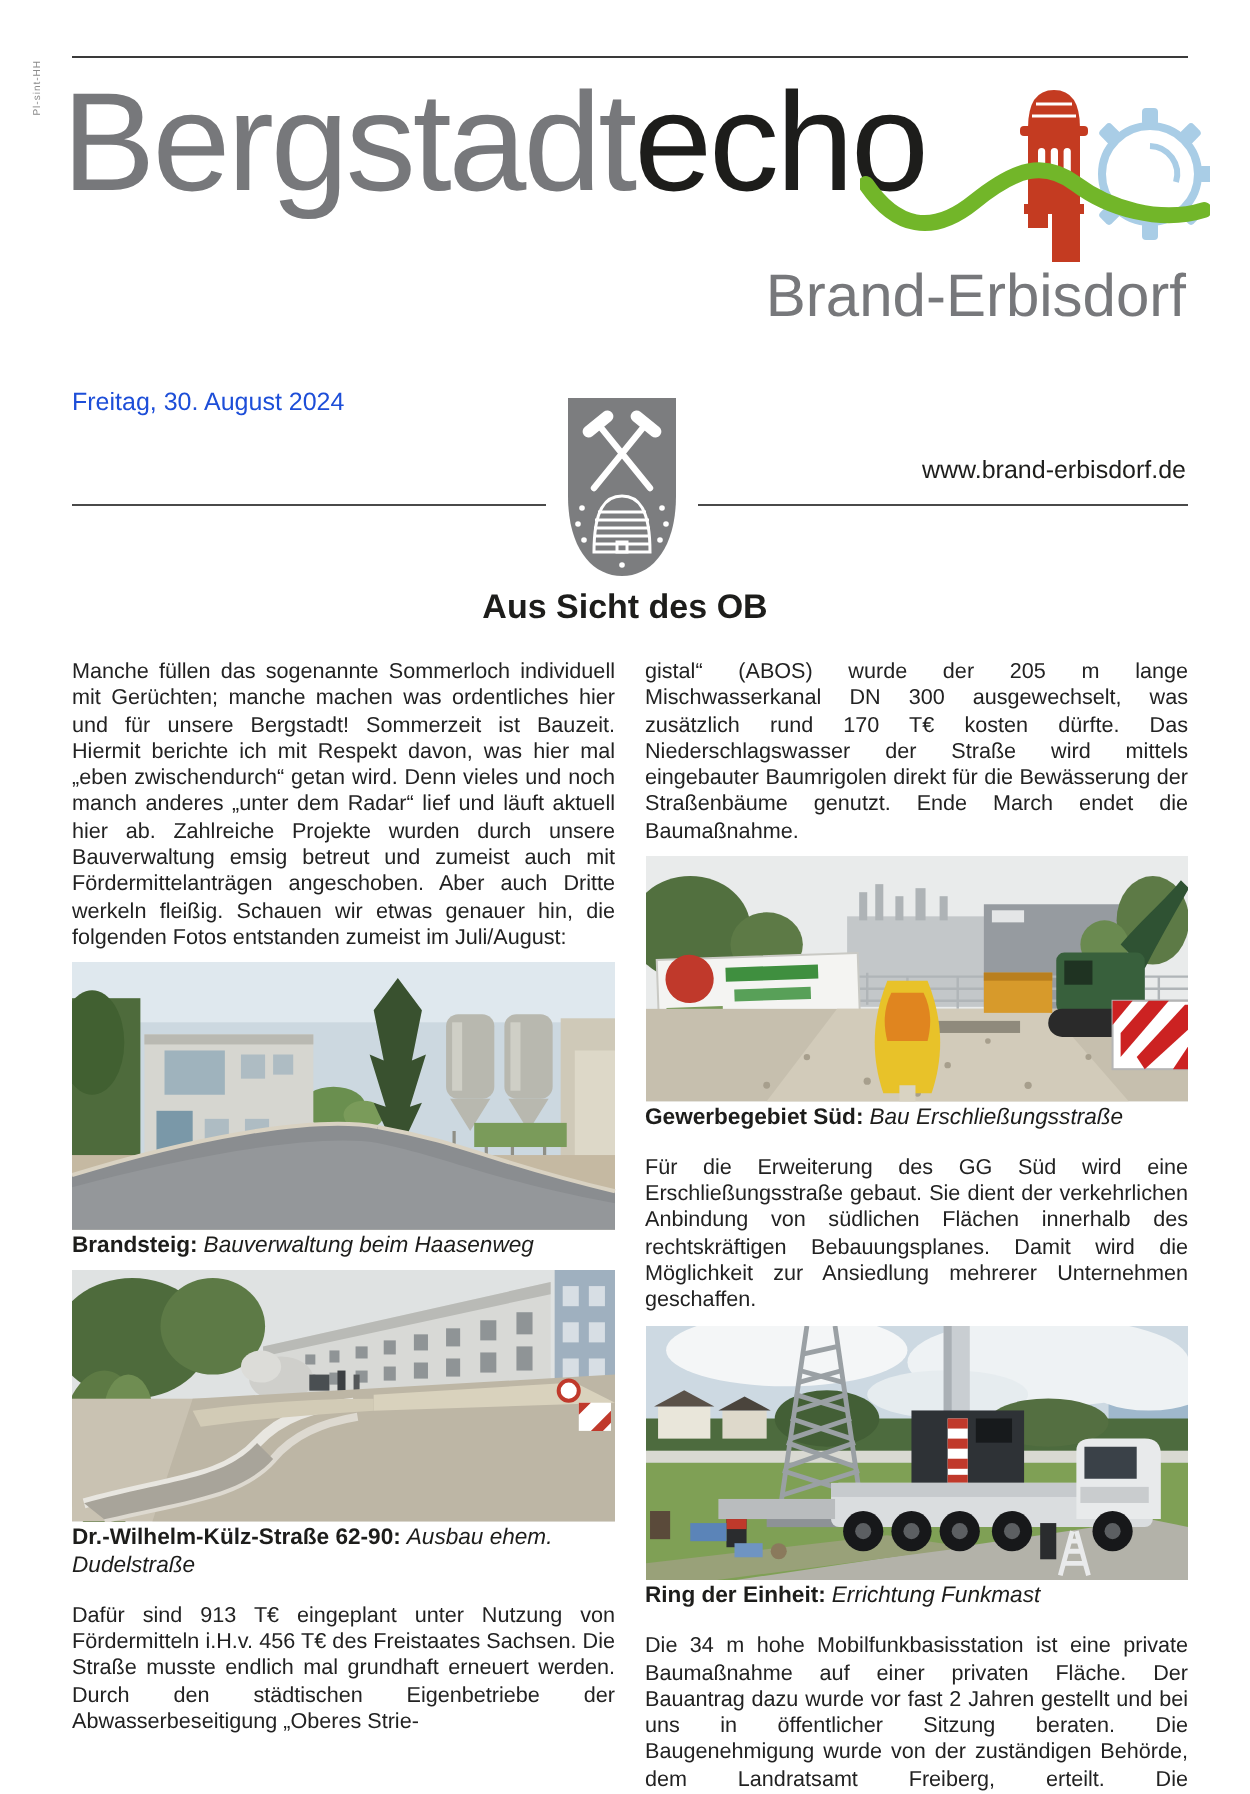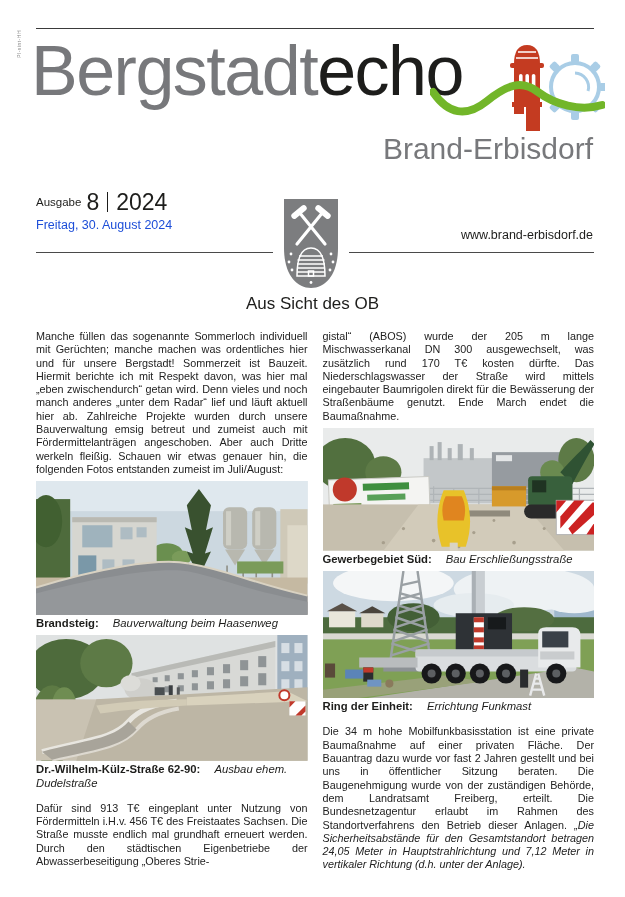--- a/index.html
+++ b/index.html
@@ -42,36 +42,36 @@
   .issue-divider{display:inline-block;width:1px;height:20px;background:#1d1d1b;margin:0 8px;}
   .issue-date{font-size:12.5px;margin-top:4px;color:#1d4ed8;}
   .issue-website{position:absolute;right:32px;top:50px;font-size:12.5px;color:#1d1d1b;}
   .coat-wrap{
     position:absolute;left:273px;top:18px;width:76px;height:96px;
     background:#ffffff;display:flex;justify-content:center;z-index:2;
   }
   
   .article-title{
     position:absolute;left:0;top:294px;width:625px;
-    text-align:center;font-size:17px;font-weight:normal;color:#1d1d1b;
+    text-align:center;font-size:17px;font-weight:bold;color:#1d1d1b;
   }
   .columns{
     position:absolute;left:36px;top:318px;width:558px;
     display:flex;gap:15px;
   }
   .col{flex:1;min-width:0;}
   p.body{
     margin:12px 0 3px 0;
     font-size:10.8px;line-height:13.3px;
     text-align:justify;color:#222222;
   }
   figure{margin:5px 0 2px 0;}
   figure svg{display:block;width:100%;height:auto;}
   .caption{font-size:11.3px;line-height:14px;margin:1px 0 1px 0;color:#1d1d1b;}
-  .caption .cap-bold{font-weight:bold;margin-right:14px;}
+  .caption .cap-bold{font-weight:bold;margin-right:3px;}
   .caption .cap-italic{font-style:italic;}
   .italic-run{font-style:italic;}
 </style>
 </head>
 <body>
 
 <div class="page">
 
   <div class="top-rule"></div>
   <div class="print-mark">Pl-sint-HH</div>
@@ -112,26 +112,20 @@
       </g>
 
       <path d="M3,50 C18,72 36,76 57,59 C78,42 92,38 108,50 C124,62 150,70 172,63" fill="none" stroke="#72b629" stroke-width="8" stroke-linecap="round"></path>
     </svg>
     <div class="masthead-sub">Brand-Erbisdorf</div>
   </div>
 
   <div class="issue-bar">
     <div class="issue-rule"></div>
     <div class="issue-left">
-      <div class="issue-line1">
-        <span class="issue-label">Ausgabe</span>
-        <span class="issue-number">8</span>
-        <span class="issue-divider"></span>
-        <span class="issue-year">2024</span>
-      </div>
       <div class="issue-date">Freitag, 30. August 2024</div>
     </div>
     <div class="issue-website">www.brand-erbisdorf.de</div>
     <div class="coat-wrap">
       <svg width="60" height="96" viewBox="0 0 60 96" aria-hidden="true">
         <path d="M3,3 H57 V52 C57,78 45,92 30,92 C15,92 3,78 3,52 Z" fill="#7c7d7f"></path>
 
         <g stroke="#ffffff" stroke-linecap="round" fill="none">
           <path d="M16,48 L42,16" stroke-width="3.2"></path>
           <path d="M37.3,12.2 L46.7,19.8" stroke-width="6"></path>
@@ -361,20 +355,21 @@
           </g>
 
           <path d="M118,118 C112,100 112,82 120,62 L140,62 C148,82 148,100 142,118 Z" fill="#e8c229"></path>
           <path d="M120,92 C118,84 118,76 122,68 L138,68 C142,76 142,84 140,92 Z" fill="#e0851f"></path>
           <rect x="126" y="114" width="8" height="8" fill="#d9d3c2"></rect>
         </svg>
         <figcaption class="caption">
           <span class="cap-bold">Gewerbegebiet Süd:</span><span class="cap-italic">Bau Erschließungsstraße</span>
         </figcaption>
       </figure>
+      <p class="body">Für die Erweiterung des GG Süd wird eine Erschließungsstraße gebaut. Sie dient der verkehrlichen Anbindung von südlichen Flächen innerhalb des rechtskräftigen Bebauungsplanes. Damit wird die Möglichkeit zur Ansiedlung mehrerer Unternehmen geschaffen.</p>
 
       <figure>
         <svg viewBox="0 0 270 127" aria-hidden="true">
           <rect width="270" height="127" fill="#cdd9e2"></rect>
           <ellipse cx="200" cy="18" rx="70" ry="22" fill="#eef2f4"></ellipse>
           <ellipse cx="70" cy="12" rx="60" ry="18" fill="#f4f6f7"></ellipse>
           <ellipse cx="150" cy="34" rx="40" ry="12" fill="#e6ecef"></ellipse>
           <rect x="230" y="30" width="40" height="18" fill="#9fb8cc"></rect>
           <ellipse cx="250" cy="30" rx="30" ry="12" fill="#eef2f4"></ellipse>
 

